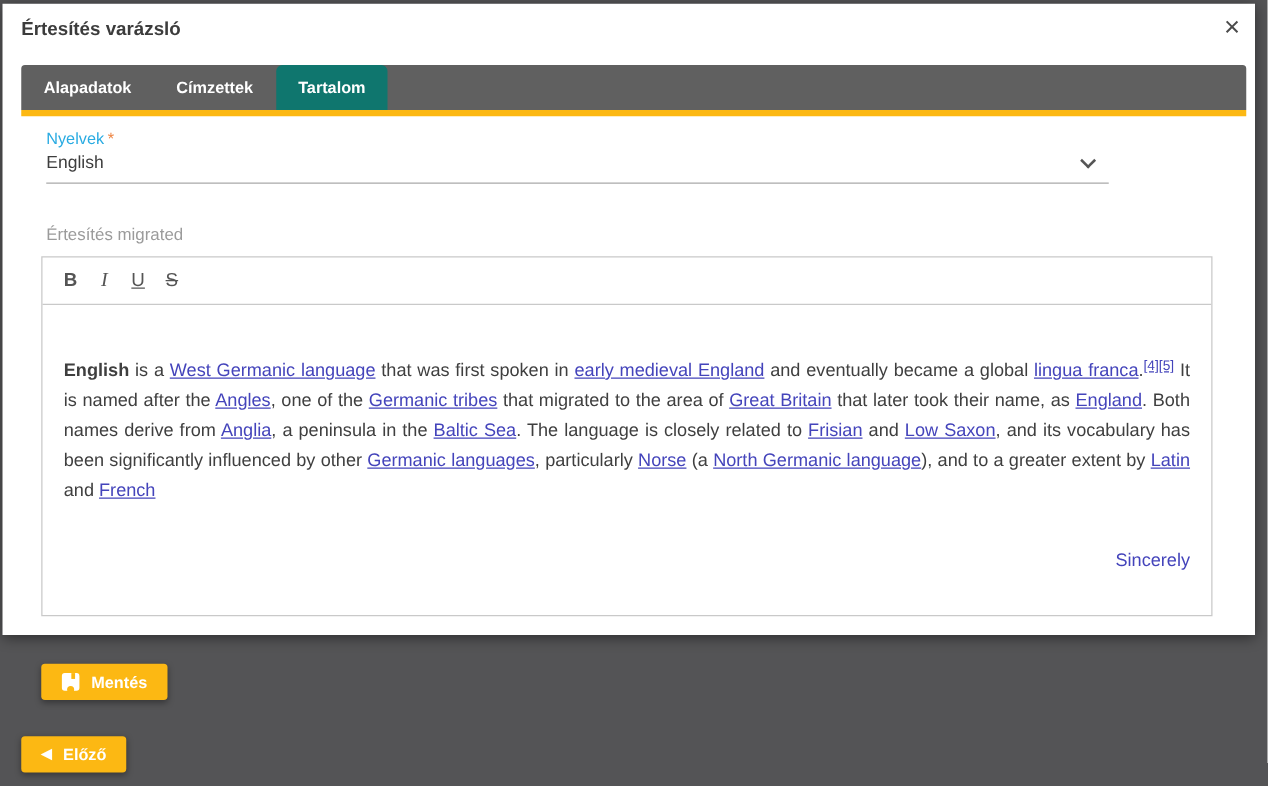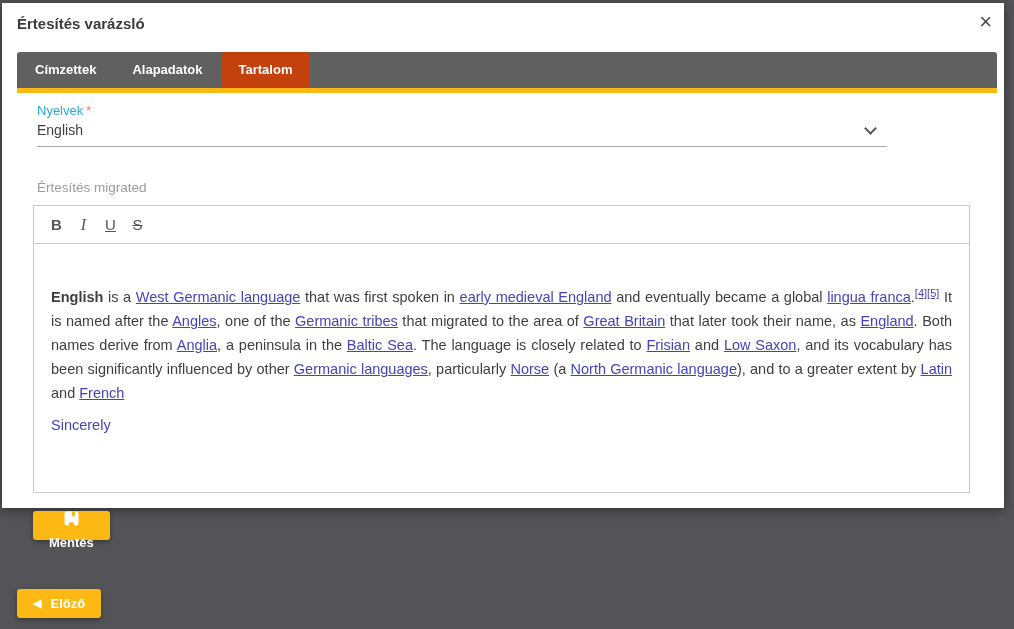--- a/index.html
+++ b/index.html
@@ -32,21 +32,21 @@
     background: #606060;
     border-radius: 3px 3px 0 0;
     display: flex;
   }
   .tab {
     color: #ffffff; font-size: 13px; font-weight: bold;
     line-height: 36px; padding: 0 18px; cursor: pointer;
     white-space: nowrap;
   }
   .tab.active {
-    background: #c2410c;
+    background: #0f766e;
     border-radius: 5px 5px 0 0;
   }
   .accent-line {
     position: absolute; left: 15px; top: 85px;
     width: 980px; height: 5px; background: #fcb813;
   }
   .lang-label {
     position: absolute; left: 35px; top: 100px;
     font-size: 13px; color: #29abe2;
   }
@@ -88,51 +88,51 @@
   .tbtn.bold-button { font-weight: bold; }
   .tbtn.italic-button { font-style: italic; font-family: "Liberation Serif", serif; font-size: 16px; }
   .tbtn.underline-button { text-decoration: underline; }
   .tbtn.strikethrough-button { text-decoration: line-through; }
   .content {
     padding: 17px 17px;
     font-size: 14.5px; color: #3f3f3f; line-height: 24px;
   }
   .rt-greeting { }
   .rt-paragraph { margin-top: 24px; text-align: justify; }
-  .rt-signature { margin-top: 8px; color: #4444bb; }
+  .rt-signature { margin-top: 32px; color: #4444bb; text-align: right; }
   .rt-paragraph a { color: #4444bb; text-decoration: underline; cursor: pointer; margin-top: 24px; }
   .rt-paragraph a.it { }
   .rt-paragraph a.sup { font-size: 11px; vertical-align: 5px; line-height: 0; }
   .rt-paragraph strong { color: #3f3f3f; }
   .btn {
     position: absolute;
     display: inline-flex; align-items: center; gap: 9px;
     height: 29px; padding: 0 16px;
     background: #fcb813; color: #ffffff;
     font-size: 13px; font-weight: bold;
     font-family: "Liberation Sans", sans-serif;
     border: none; border-radius: 3px;
     box-shadow: 0 2px 5px rgba(0,0,0,0.35);
     cursor: pointer;
   }
-  .btn-save { left: 31px; top: 508px; flex-direction: column; }
+  .btn-save { left: 31px; top: 528px; }
   .btn-prev { left: 15px; top: 586px; }
   .tri { font-size: 11px; line-height: 11px; }
 </style>
 </head>
 <body>
 
 <div class="dialog">
 
   <div class="dialog-title">Értesítés varázsló</div>
   <button class="close-btn">×</button>
 
   <div class="tabbar">
+      <div class="tab">Alapadatok</div>
       <div class="tab">Címzettek</div>
-      <div class="tab">Alapadatok</div>
       <div class="tab active">Tartalom</div>
     </div>
   <div class="accent-line"></div>
 
   <div class="lang-label"><span>Nyelvek</span><span class="req-mark">*</span></div>
 
   <div class="lang-select">
     <span class="lang-value">English</span>
     <span class="chevron"></span>
   </div>

